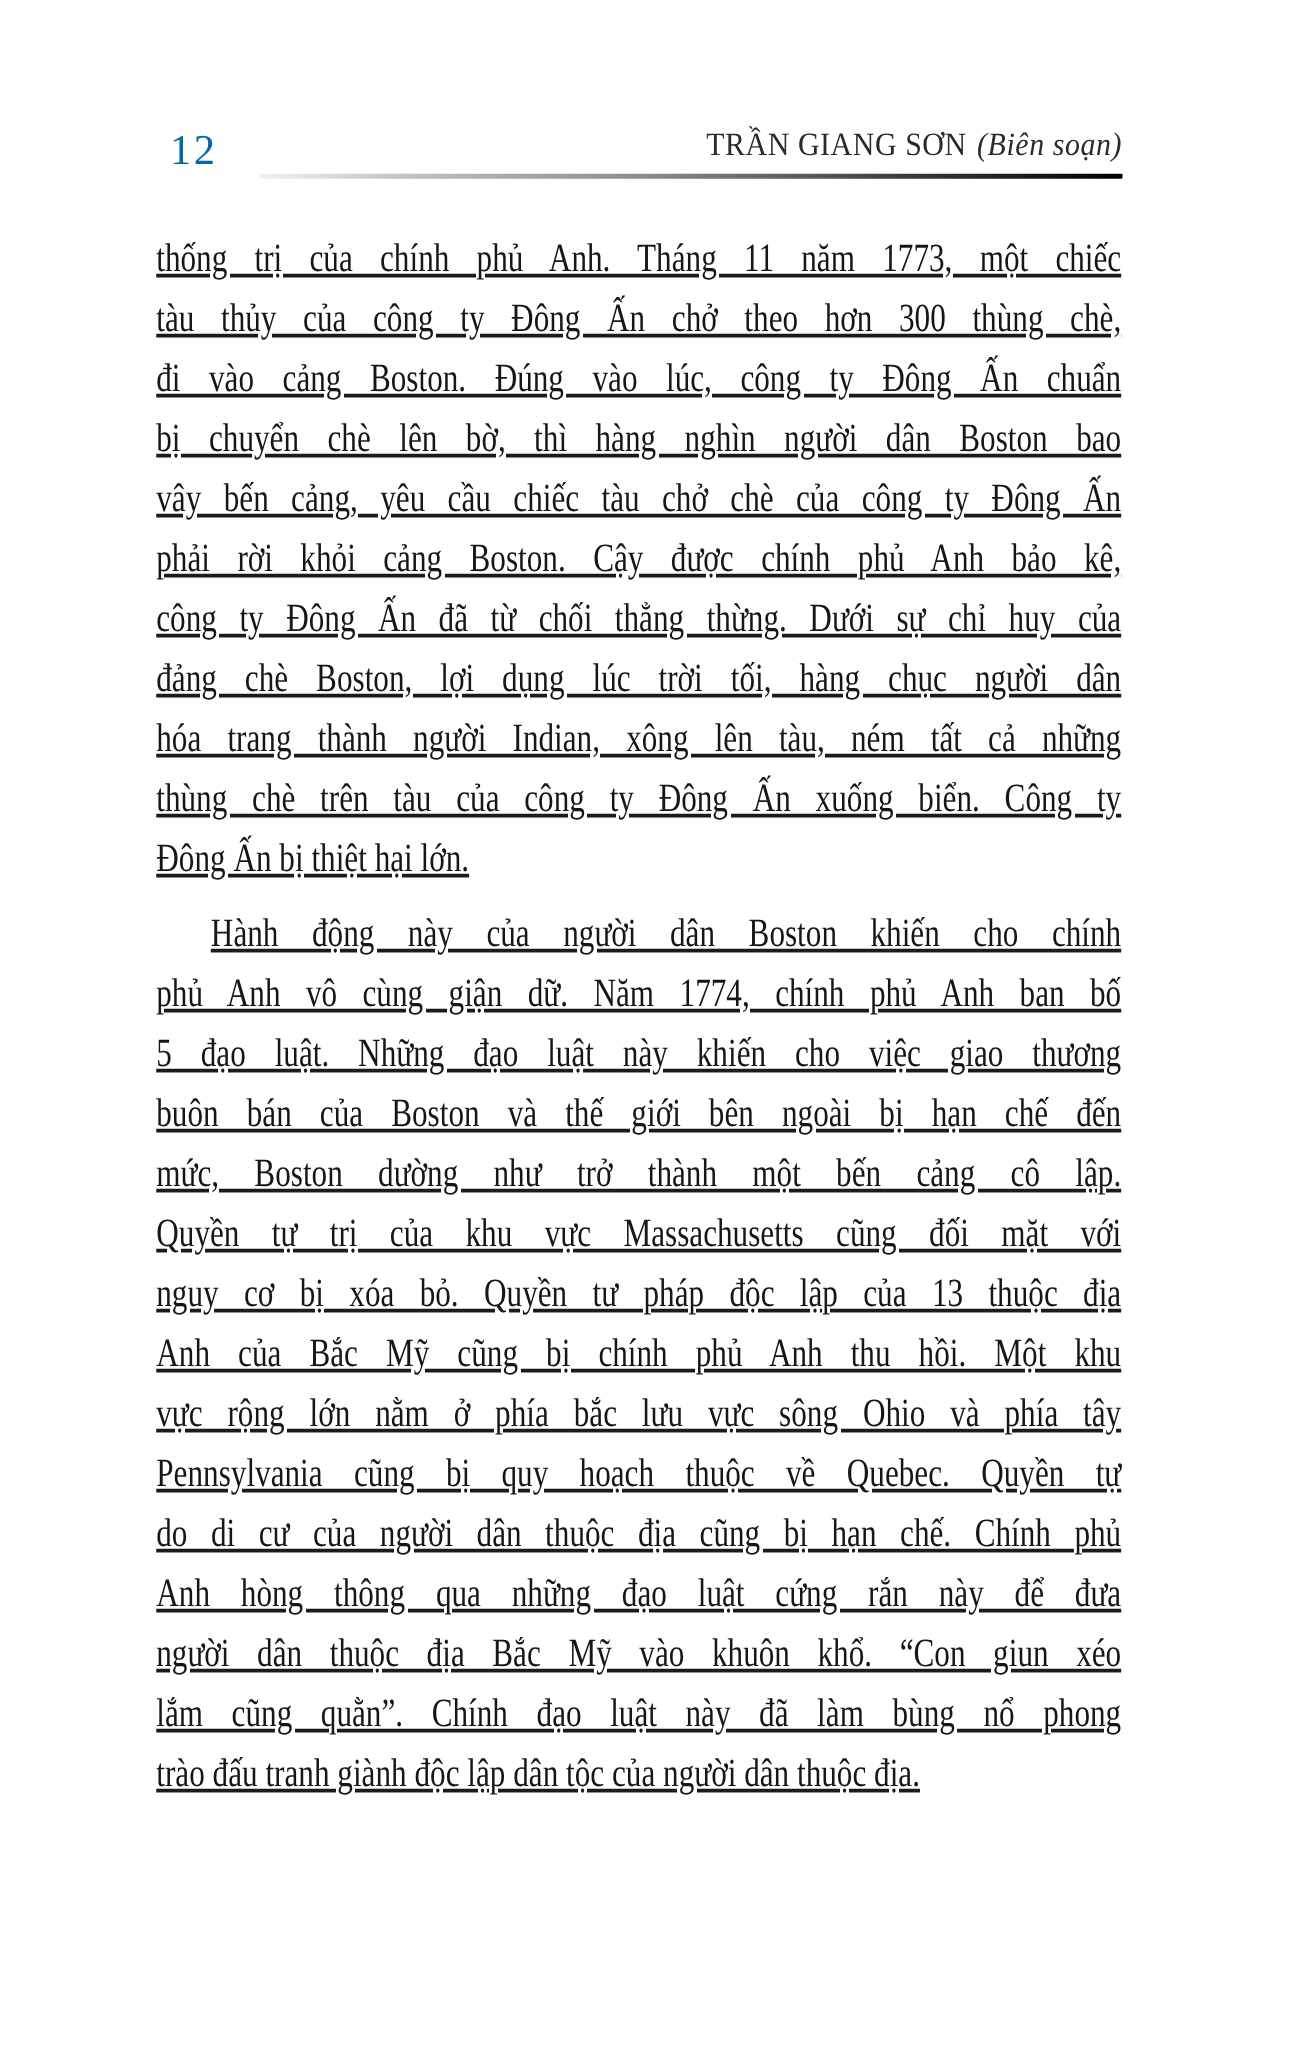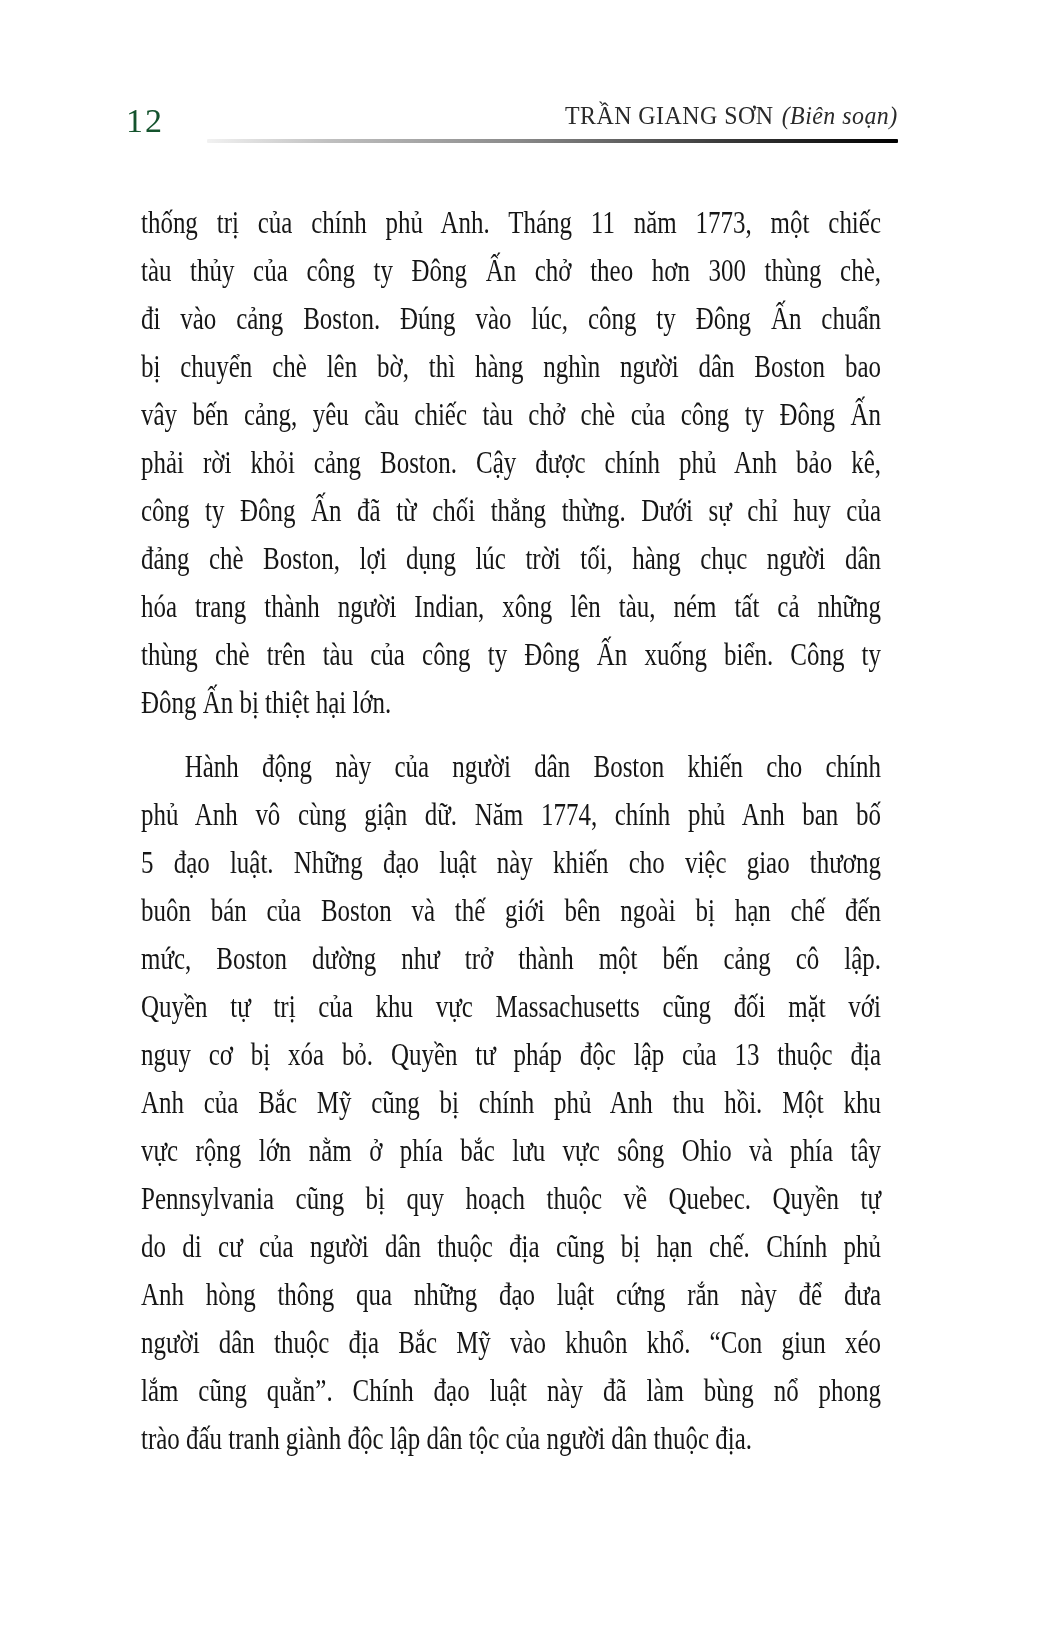--- a/index.html
+++ b/index.html
@@ -11,26 +11,26 @@
     position: relative;
     width: 1040px;
     height: 1646px;
     background: #ffffff;
     overflow: hidden;
     font-family: "Liberation Serif", "DejaVu Serif", serif;
     color: #1b1b1b;
   }
   .pageno {
     position: absolute;
-    left: 126px;
+    left: 136px;
     top: 102px;
     font-size: 34px;
     font-weight: 400;
     letter-spacing: 2px;
-    color: #14532d;
+    color: #0369a1;
   }
   .running-head {
     position: absolute;
     right: 142px;
     top: 101px;
     font-size: 26px;
     letter-spacing: 0.5px;
     color: #2a2a2a;
     white-space: nowrap;
     transform: scaleX(0.92);
@@ -54,21 +54,22 @@
       #000000 100%);
     border-radius: 1px;
   }
   .body-text {
     position: absolute;
     left: 125px;
     top: 182px;
     width: 772px;
   }
   .para {
-    margin: 16px;
+    margin: 0;
+    text-decoration: underline;
   }
   .para + .para {
     margin-top: 12px;
   }
   .line {
     width: 128.2%;
     transform: scaleX(0.78);
     transform-origin: 0 0;
     font-size: 32px;
     line-height: 48px;

